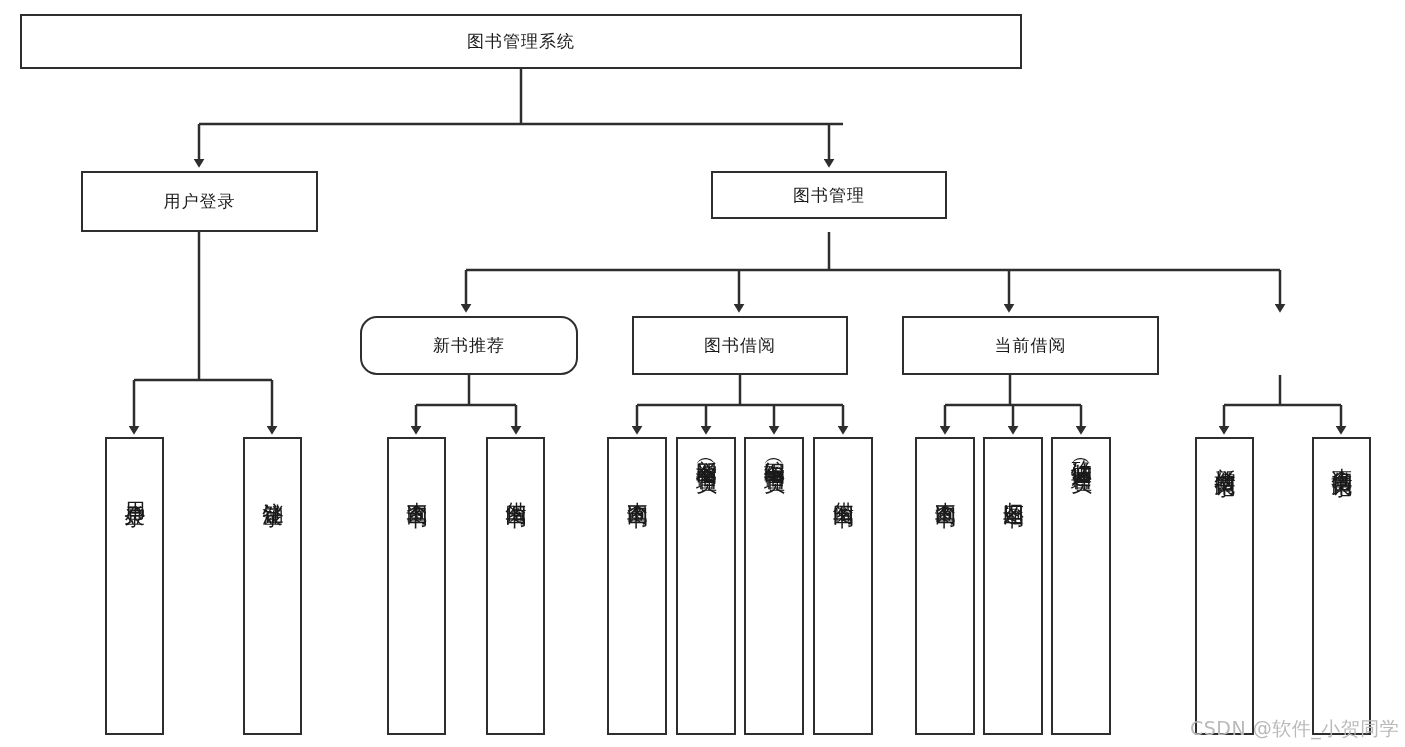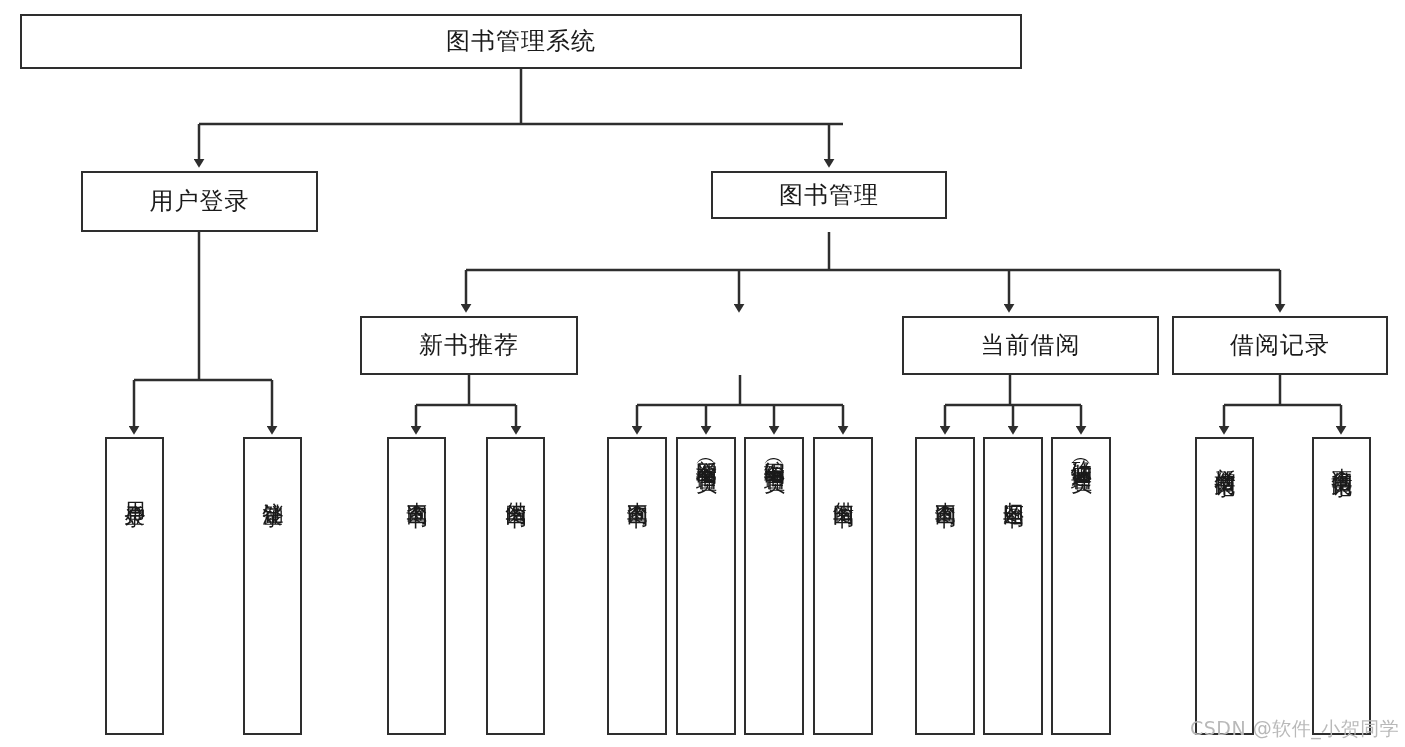--- a/index.html
+++ b/index.html
@@ -31,21 +31,21 @@
     position: absolute;
     box-sizing: border-box;
     border: 2px solid #2e2e2e;
     background: #ffffff;
     display: flex;
     align-items: center;
     justify-content: center;
     color: #1a1a1a;
   }
   .node.horiz .node-label {
-    font-size: 24px;
+    font-size: 17px;
     line-height: 1.1;
     letter-spacing: 1px;
     white-space: nowrap;
   }
   .node.vert {
     align-items: flex-start;
     justify-content: center;
     padding-top: 0;
   }
   .node.vert .node-label {
@@ -140,29 +140,29 @@
     <span class="node-label">图书管理系统</span>
   </div>
 
   <div class="node horiz" id="node-l2-0" style="left: 81px; top: 171px; width: 237px; height: 61px;">
     <span class="node-label">用户登录</span>
   </div>
   <div class="node horiz" id="node-l2-1" style="left: 711px; top: 171px; width: 236px; height: 48px;">
     <span class="node-label">图书管理</span>
   </div>
 
-  <div class="node horiz" id="node-l3-0" style="left: 360px; top: 316px; width: 218px; height: 59px;">
+  <div class="node horiz" id="node-l3-0" style="left: 360px; top: 316px; width: 218px; height: 59px; border-radius: 17px;">
     <span class="node-label">新书推荐</span>
+  </div>
+  <div class="node horiz" id="node-l3-1" style="left: 632px; top: 316px; width: 216px; height: 59px;">
+    <span class="node-label">图书借阅</span>
   </div>
   <div class="node horiz" id="node-l3-2" style="left: 902px; top: 316px; width: 257px; height: 59px;">
     <span class="node-label">当前借阅</span>
   </div>
-  <div class="node horiz" id="node-l3-3" style="left: 1172px; top: 316px; width: 216px; height: 59px;">
-    <span class="node-label">借阅记录</span>
-  </div>
 
   <div class="node vert pad-mid" id="node-leaf-0" style="left: 105px; top: 437px; width: 59px; height: 298px;">
     <span class="node-label">用户登录</span>
   </div>
   <div class="node vert pad-mid" id="node-leaf-1" style="left: 243px; top: 437px; width: 59px; height: 298px;">
     <span class="node-label">注销登录</span>
   </div>
   <div class="node vert pad-mid" id="node-leaf-2" style="left: 387px; top: 437px; width: 59px; height: 298px;">
     <span class="node-label">查询图书</span>
   </div>

